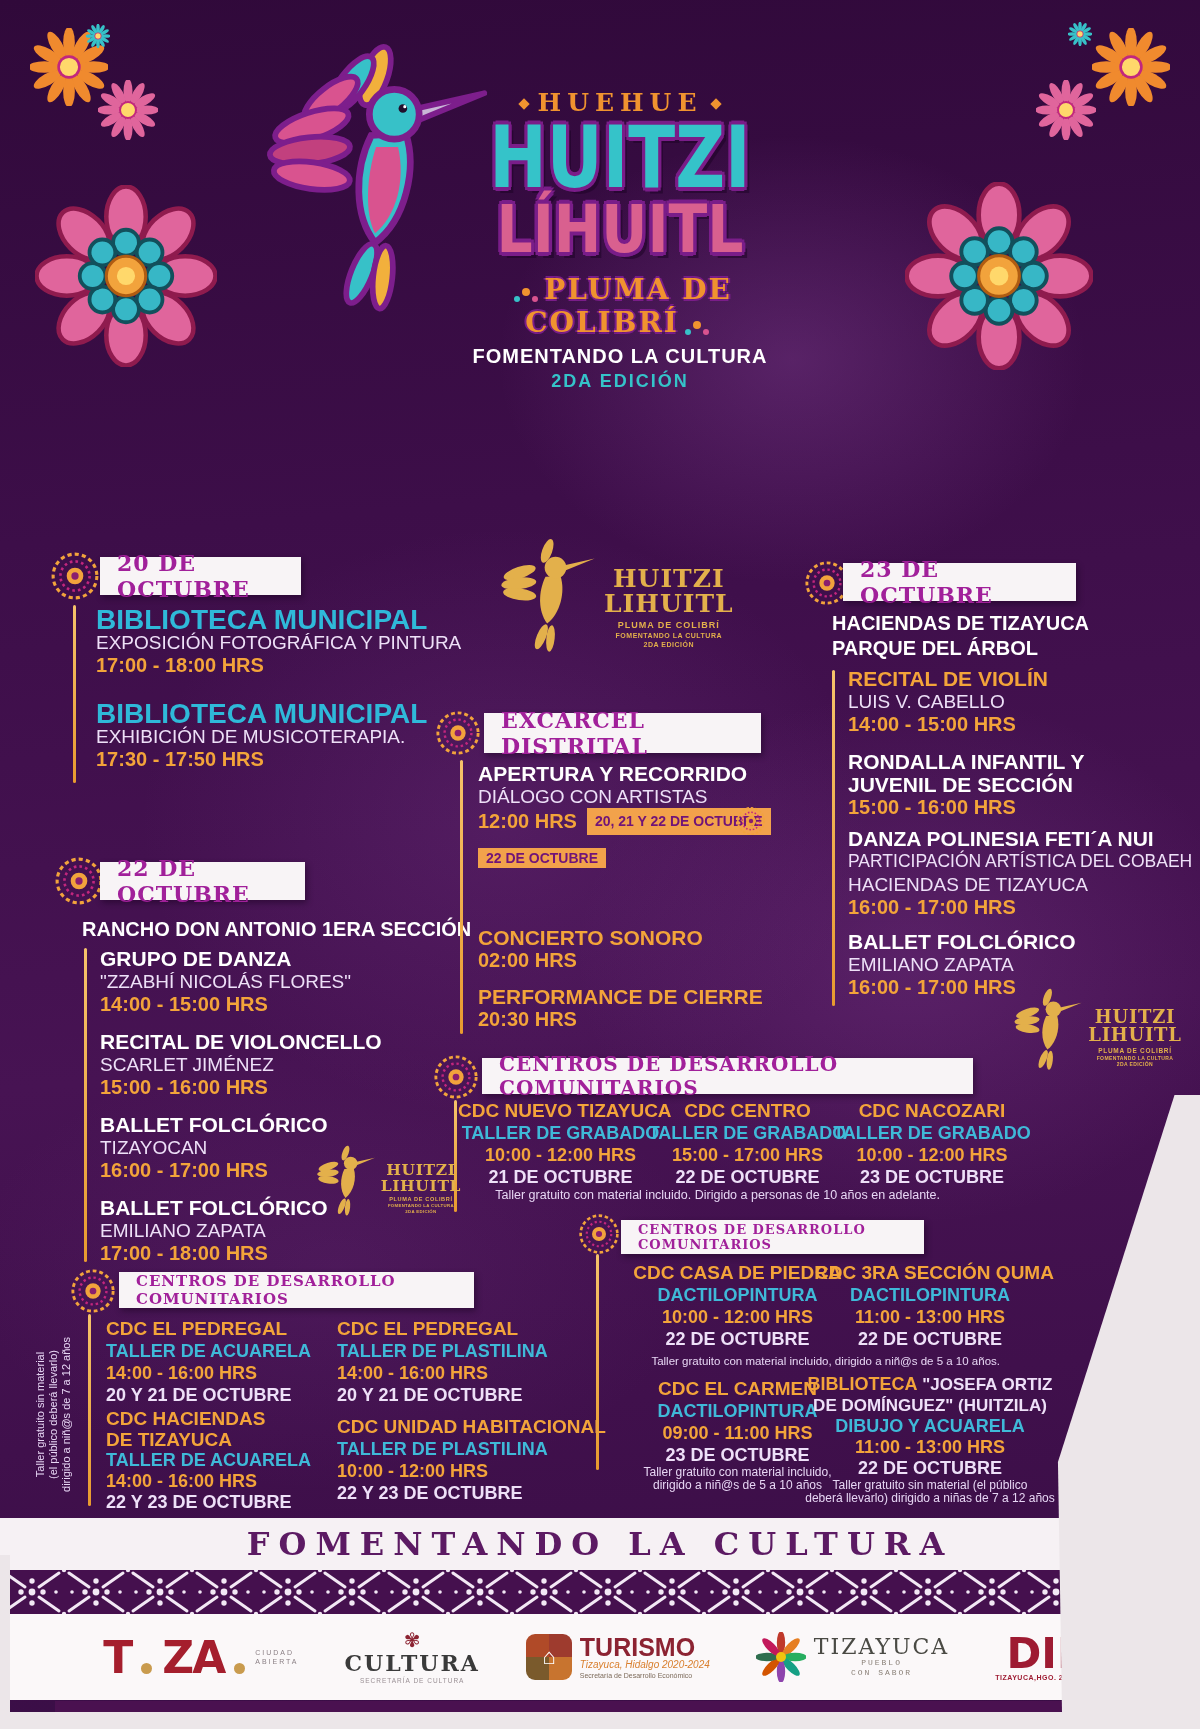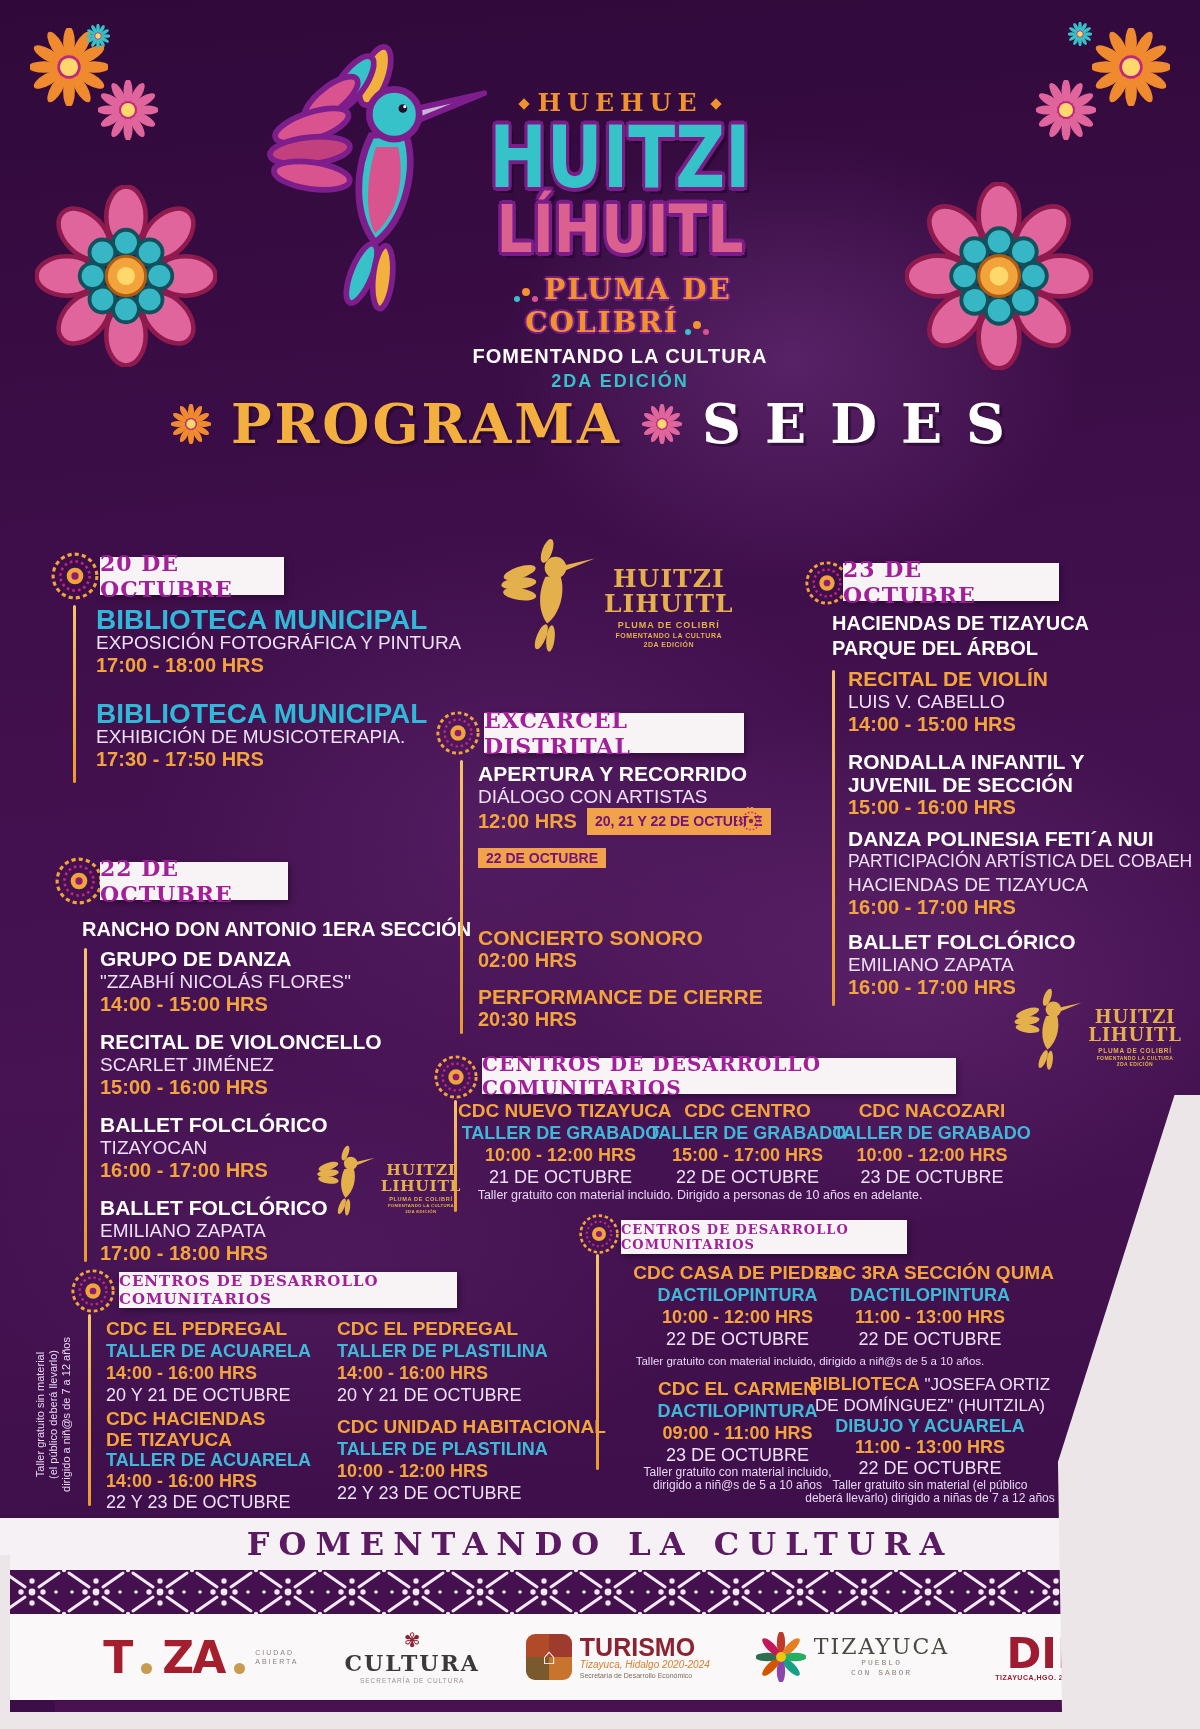--- a/index.html
+++ b/index.html
@@ -33,45 +33,45 @@
   .edicion{margin-top:3px;font-size:18px;font-weight:700;color:#35c3c9;letter-spacing:2px;}
   .dots3{display:inline-block;width:8px;height:8px;border-radius:50%;background:#f0932f;
          box-shadow:-9px 7px 0 -1px #37c1c8, 9px 7px 0 -1px #d9538f;vertical-align:middle;margin:0 14px;}
   
   .progrow{position:absolute;left:140px;top:392px;width:920px;display:flex;align-items:center;justify-content:center;gap:20px;}
   .progword{font-family:"DejaVu Serif", serif;font-weight:700;font-size:54px;}
   .w-gold{color:#f3b03f;letter-spacing:3px;text-shadow:3px 3px 0 rgba(30,4,38,.5);}
   .w-white{color:#ffffff;letter-spacing:24px;text-shadow:3px 3px 0 rgba(30,4,38,.5);}
   
   .datebox{position:absolute;background:#f8f4f6;display:flex;align-items:center;justify-content:center;
-           box-shadow:2px 3px 6px rgba(20,2,26,.45);}
+           box-shadow:2px 3px 6px rgba(20,2,26,.45);padding-left:17px;}
   .datebox span{font-family:"DejaVu Serif", serif;font-weight:700;color:#a1209a;letter-spacing:1px;}
   .medal{position:absolute;}
   .vline{position:absolute;width:3px;background:linear-gradient(#f6c36b,#e89a2f);border-radius:2px;}
   
   .ev{position:absolute;line-height:23px;}
   .ev div{white-space:nowrap;}
   .t-cy{color:#2fb9d9;font-weight:700;font-size:28px;}
   .t-wh{color:#ffffff;font-weight:700;font-size:21px;}
   .t-go{color:#f3a43a;font-weight:700;font-size:21px;}
   .s-la{color:#eee0f8;font-weight:400;font-size:19px;}
   .tm{color:#f3a43a;font-weight:700;font-size:20px;}
   .venue{position:absolute;color:#ffffff;font-weight:700;font-size:20px;white-space:nowrap;}
   .badge{display:inline-block;background:#f2a24b;color:#701478;font-weight:700;font-size:14px;
          padding:2px 8px;white-space:nowrap;}
   .timerow{display:flex;align-items:center;gap:10px;}
   
   .cdc{position:absolute;line-height:22px;}
   .cdc .n{color:#f3a43a;font-weight:700;font-size:19px;white-space:nowrap;}
   .cdc .w{color:#3fb9d8;font-weight:700;font-size:18px;white-space:nowrap;}
   .cdc .t{color:#f3a43a;font-weight:700;font-size:18px;white-space:nowrap;}
-  .cdc .d{color:#eee0f8;font-weight:400;font-size:18px;white-space:nowrap;}
+  .cdc .d{color:#eee0f8;font-weight:700;font-size:18px;white-space:nowrap;}
   .cdc .note{color:#e7d6f4;font-size:12px;line-height:13px;font-weight:400;white-space:nowrap;}
   .cdc-c{text-align:center;}
-  .smallnote{position:absolute;color:#e7d6f4;font-size:12.5px;text-align:center;}
+  .smallnote{position:absolute;color:#e7d6f4;font-size:12.5px;text-align:right;}
   .sidenote{position:absolute;color:#e7d6f4;font-size:11px;line-height:13px;text-align:center;
             transform:rotate(-90deg);}
   
   .minilogo{position:absolute;display:flex;align-items:flex-start;color:#e3b04b;transform-origin:top left;}
   .minitext{margin-left:6px;margin-top:28px;text-align:center;}
   .ml1{font-family:"DejaVu Serif", serif;font-weight:700;font-size:25px;line-height:25px;letter-spacing:1px;}
   .ml2{font-size:9px;font-weight:700;letter-spacing:1px;margin-top:4px;}
   .ml3{font-size:7px;font-weight:700;margin-top:2px;letter-spacing:.5px;}
   
   .band-white{position:absolute;left:0;top:1518px;width:1200px;height:52px;background:#f6f1f4;
@@ -246,30 +246,20 @@
 
   <div class="hdrblock">
     <div class="huehue"><span class="diamond"></span><span>HUEHUE</span><span class="diamond"></span></div>
     <div class="huitzi outl">HUITZI</div>
     <div class="lihuitl outl">LÍHUITL</div>
     <div class="pluma"><span class="dots3"></span><span>PLUMA DE COLIBRÍ</span><span class="dots3"></span></div>
     <div class="fomenta">FOMENTANDO LA CULTURA</div>
     <div class="edicion">2DA EDICIÓN</div>
   </div>
 
-  <div class="progrow">
-    <svg style="width:40px;height:40px;color:#f08a2e">
-          <use href="#daisy"></use>
-        </svg>
-    <span class="progword w-gold">PROGRAMA</span>
-    <svg style="width:40px;height:40px;color:#e0659c">
-          <use href="#daisy"></use>
-        </svg>
-    <span class="progword w-white">SEDES</span>
-  </div>
 
   <svg class="medal" style="left:50px;top:551px;width:50px;height:50px">
         <use href="#medallion"></use>
       </svg>
   <div class="datebox" style="left:100px;top:557px;width:184px;height:38px">
     <span style="font-size:22px">20 DE OCTUBRE</span>
   </div>
   <div class="vline" style="left:73px;top:605px;height:178px"></div>
   <div class="ev" style="left:96px;top:608px">
     <div class="t-cy">BIBLIOTECA MUNICIPAL</div>

